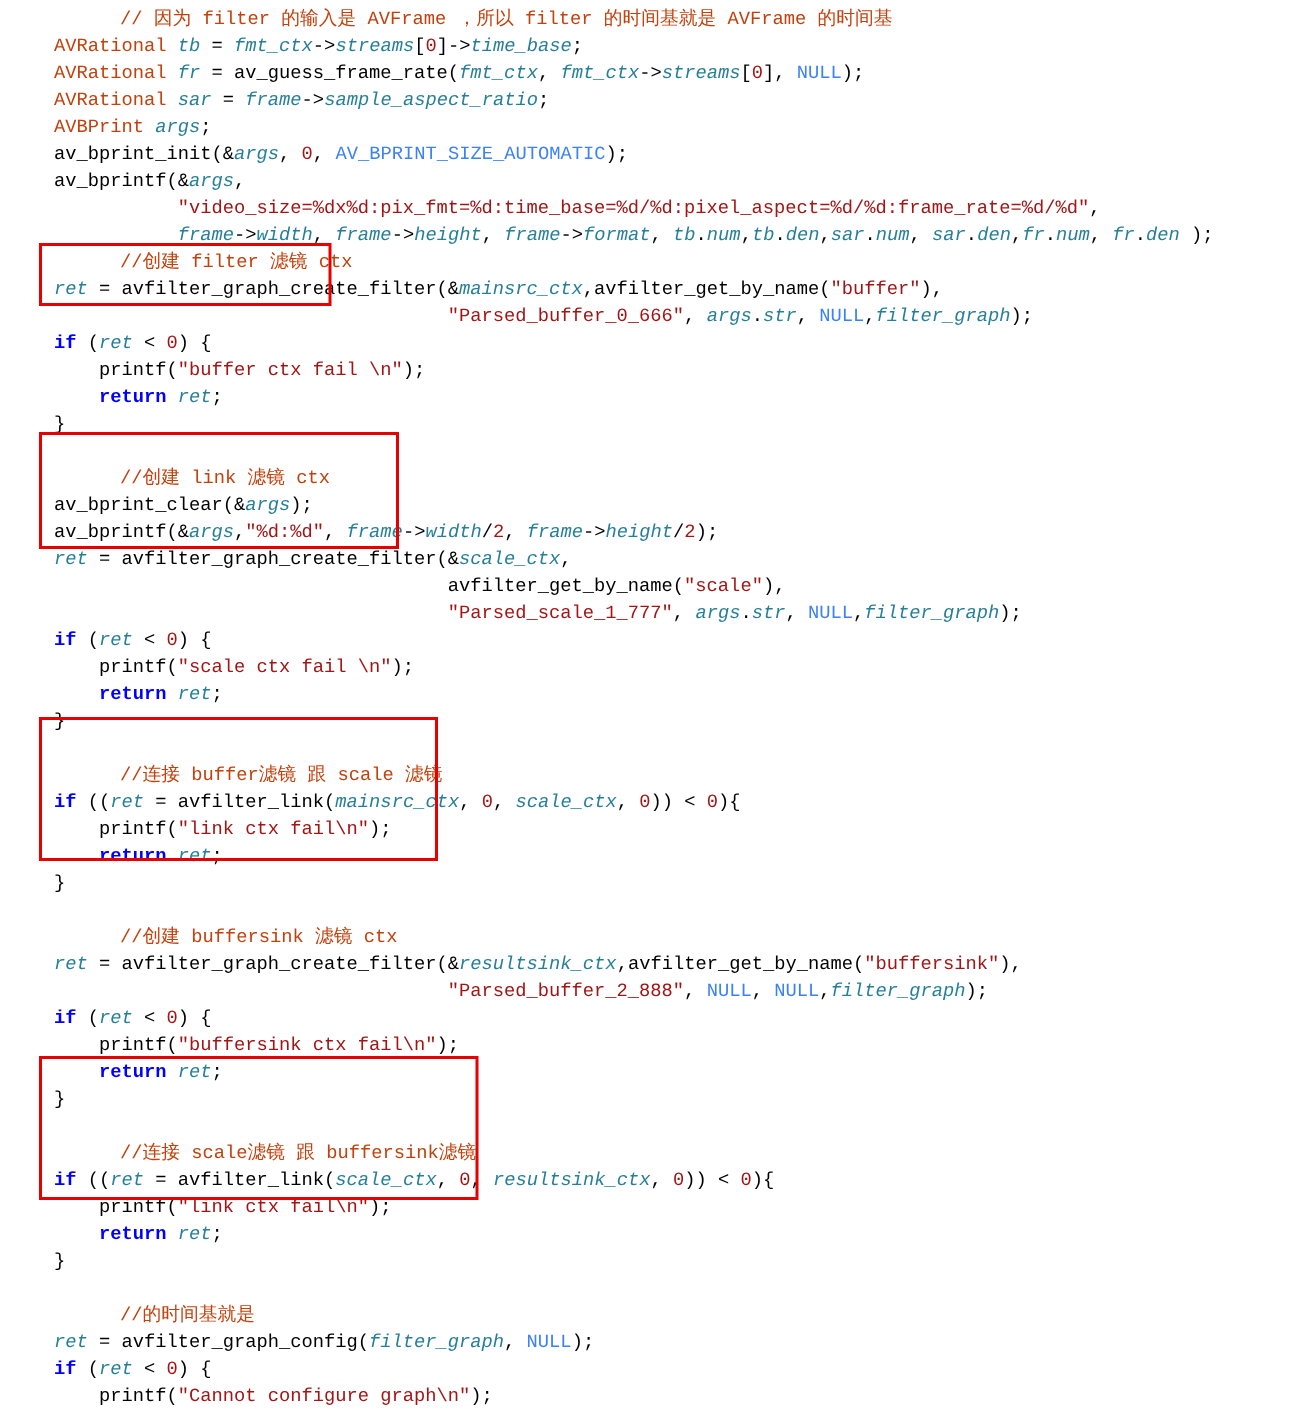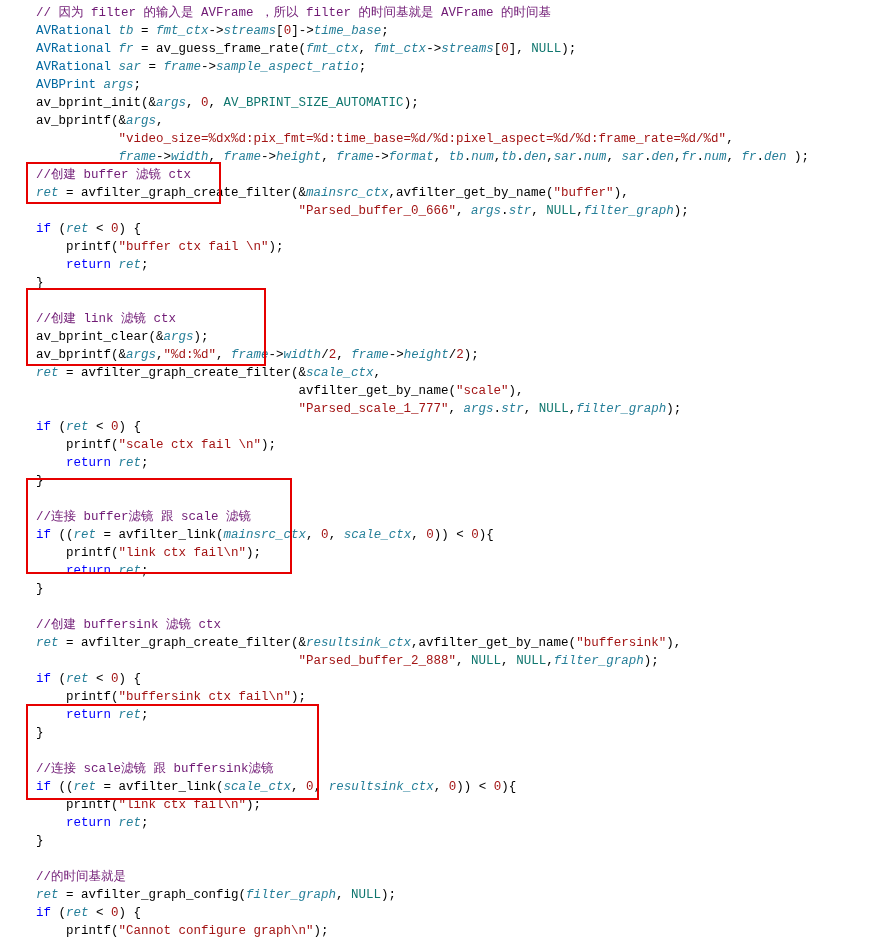--- a/index.html
+++ b/index.html
@@ -9,38 +9,38 @@
     font-size: 12.5px;
     line-height: 18px;
     background: #ffffff;
     color: #000000;
   }
   .code-block {
     padding: 4px 0 4px 36px;
     white-space: pre;
     position: relative;
   }
-  .c  { color: #701a75; }         
+  .c  { color: #c2410c; margin-left: 44px; }         
   .t  { color: #2b91af; }         
-  .k  { color: #0000ff; }         
+  .k  { color: #0000ff; font-weight: bold; }         
   .num{ color: #a31515; }         
   }
   
   .num { color: #098658; }  
   .s   { color: #a31515; }
   
   .v { font-style: italic; color:#1f6f8b; } 
   
   .v { font-style: italic; color:#267f99; }
   
-  .t { color:#0369a1; }
+  .t { color:#c2410c; }
   
   .k { color:#0000ff; }
   
-  .mac { color:#0f766e; }
+  .mac { color:#3b82f6; }
   
 
   
   .box {
     position: absolute;
     border: 2px solid #e60000;
     pointer-events: none;
     box-sizing: border-box;
   }
 </style>
@@ -49,21 +49,21 @@
 
 <div class="code-block" id="code"><span class="c">// 因为 filter 的输入是 AVFrame ，所以 filter 的时间基就是 AVFrame 的时间基</span>
 <span class="t">AVRational</span> <span class="v">tb</span> = <span class="v">fmt_ctx</span>-&gt;<span class="v">streams</span>[<span class="num">0</span>]-&gt;<span class="v">time_base</span>;
 <span class="t">AVRational</span> <span class="v">fr</span> = av_guess_frame_rate(<span class="v">fmt_ctx</span>, <span class="v">fmt_ctx</span>-&gt;<span class="v">streams</span>[<span class="num">0</span>], <span class="mac">NULL</span>);
 <span class="t">AVRational</span> <span class="v">sar</span> = <span class="v">frame</span>-&gt;<span class="v">sample_aspect_ratio</span>;
 <span class="t">AVBPrint</span> <span class="v">args</span>;
 av_bprint_init(&amp;<span class="v">args</span>, <span class="num">0</span>, <span class="mac">AV_BPRINT_SIZE_AUTOMATIC</span>);
 av_bprintf(&amp;<span class="v">args</span>,
            <span class="s">"video_size=%dx%d:pix_fmt=%d:time_base=%d/%d:pixel_aspect=%d/%d:frame_rate=%d/%d"</span>,
            <span class="v">frame</span>-&gt;<span class="v">width</span>, <span class="v">frame</span>-&gt;<span class="v">height</span>, <span class="v">frame</span>-&gt;<span class="v">format</span>, <span class="v">tb</span>.<span class="v">num</span>,<span class="v">tb</span>.<span class="v">den</span>,<span class="v">sar</span>.<span class="v">num</span>, <span class="v">sar</span>.<span class="v">den</span>,<span class="v">fr</span>.<span class="v">num</span>, <span class="v">fr</span>.<span class="v">den</span> );
-<span class="c">//创建 buffer 滤镜 ctx</span>
+<span class="c">//创建 filter 滤镜 ctx</span>
 <span class="v">ret</span> = avfilter_graph_create_filter(&amp;<span class="v">mainsrc_ctx</span>,avfilter_get_by_name(<span class="s">"buffer"</span>),
                                    <span class="s">"Parsed_buffer_0_666"</span>, <span class="v">args</span>.<span class="v">str</span>, <span class="mac">NULL</span>,<span class="v">filter_graph</span>);
 <span class="k">if</span> (<span class="v">ret</span> &lt; <span class="num">0</span>) {
     printf(<span class="s">"buffer ctx fail \n"</span>);
     <span class="k">return</span> <span class="v">ret</span>;
 }
 &nbsp;
 <span class="c">//创建 link 滤镜 ctx</span>
 av_bprint_clear(&amp;<span class="v">args</span>);
 av_bprintf(&amp;<span class="v">args</span>,<span class="s">"%d:%d"</span>, <span class="v">frame</span>-&gt;<span class="v">width</span>/<span class="num">2</span>, <span class="v">frame</span>-&gt;<span class="v">height</span>/<span class="num">2</span>);

